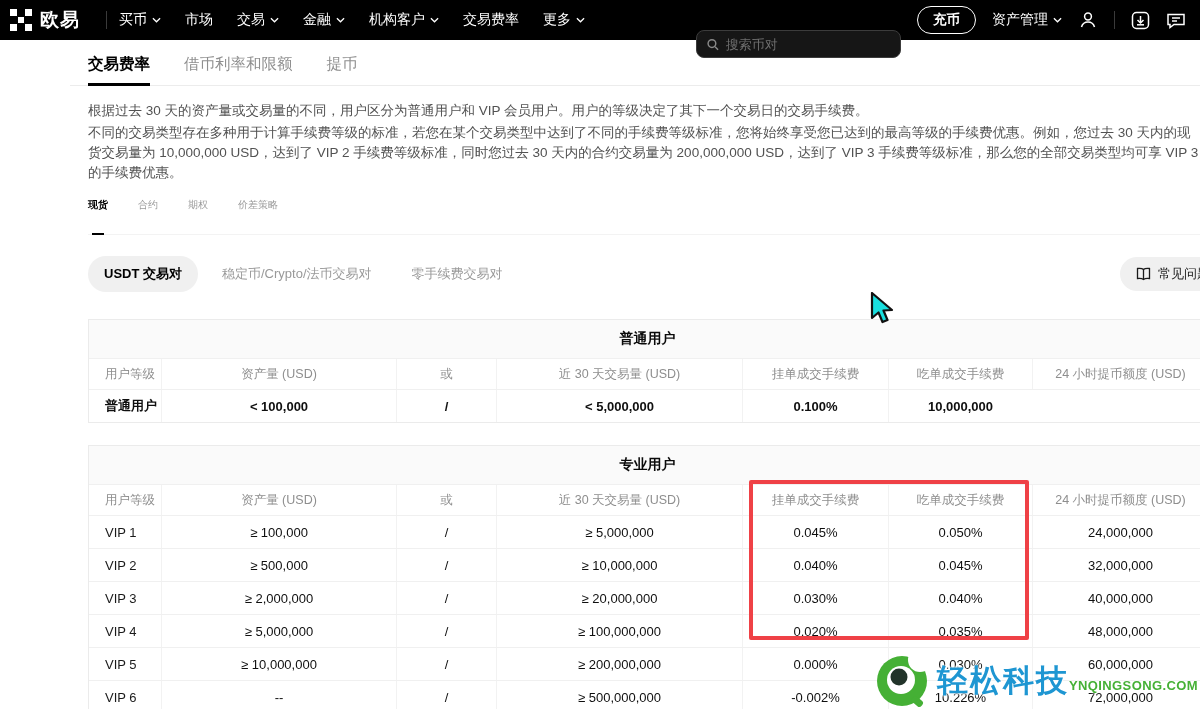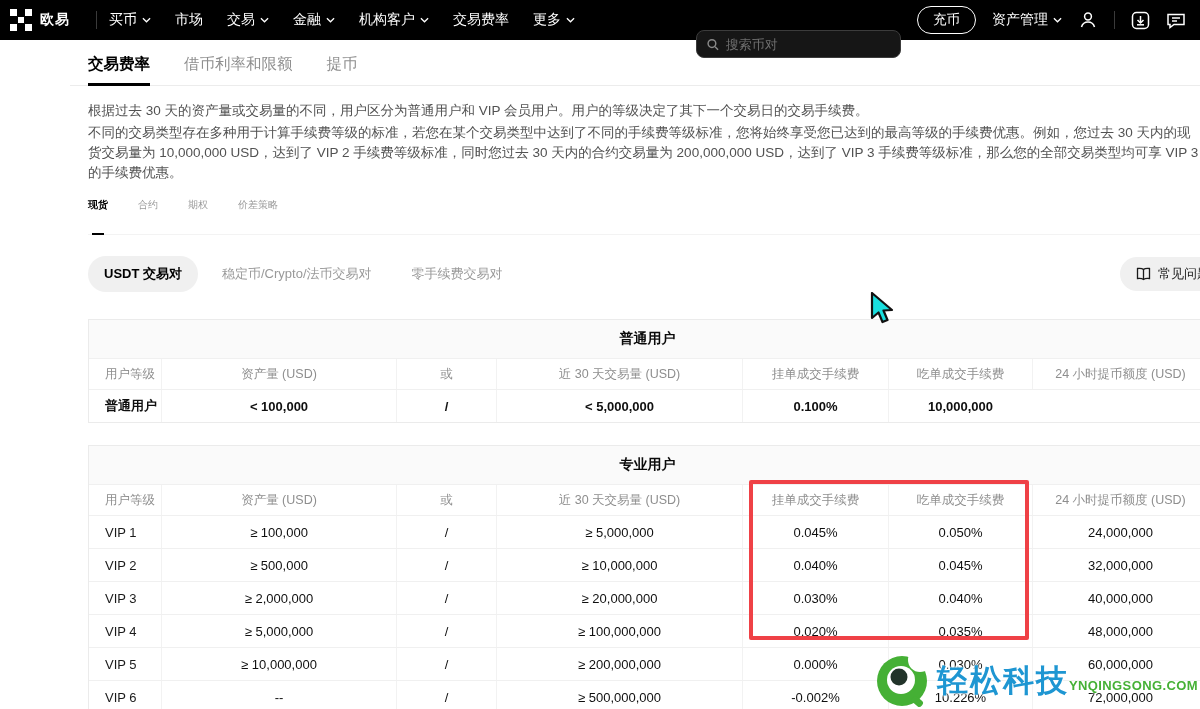--- a/index.html
+++ b/index.html
@@ -11,38 +11,38 @@
   
   .topnav{
     height:40px; background:#000; color:#fff;
     display:flex; align-items:center; padding:0 14px 0 10px; gap:0;
   }
   .brand{ display:flex; align-items:center; gap:8px; margin-right:14px; cursor:pointer;}
   .logo-grid{ width:22px; height:22px; display:grid;
     grid-template-columns:repeat(3,1fr); grid-template-rows:repeat(3,1fr); gap:1px;}
   .logo-grid i{ background:transparent; }
   .logo-grid i.on{ background:#fff; }
-  .brand-name{ font-size:14px; font-weight:bold; letter-spacing:1px; }
+  .brand-name{ font-size:19px; font-weight:bold; letter-spacing:1px; }
   .nav-sep{ width:1px; height:18px; background:#3a3a3a; margin:0 12px; }
   .menu{ display:flex; align-items:center; gap:24px; font-size:14px; }
   .menu-item{ display:flex; align-items:center; gap:5px; cursor:pointer; white-space:nowrap;}
   .chev{ width:9px; height:6px; display:inline-block; }
   .nav-right{ margin-left:auto; display:flex; align-items:center; gap:16px; }
   .searchbox{
     width:205px; height:28px; background:#161616; border:1px solid #3c3c3c;
     border-radius:8px; display:flex; align-items:center; padding:0 10px; gap:7px;margin-top:48px;
   }
   .searchbox input{
     background:transparent; border:none; outline:none; color:#ddd;
     font-size:13px; width:100%; font-family:inherit;
   }
   .searchbox input::placeholder{ color:#6f6f6f; }
   .pill-btn{
     background:transparent; color:#fff; border:1px solid #fff; border-radius:15px;
-    height:28px; padding:0 15px; font-size:13.5px; font-weight:normal;
+    height:28px; padding:0 15px; font-size:13.5px; font-weight:bold;
     font-family:inherit; cursor:pointer; white-space:nowrap;
   }
   .assets{ display:flex; align-items:center; gap:5px; font-size:14px; cursor:pointer; white-space:nowrap;}
   .icon-btn{ display:flex; align-items:center; cursor:pointer; }
   
   .content{ padding-left:88px; }
   .tabs{ display:flex; gap:34px; padding-top:14px; border-bottom:1px solid #ececec; margin-left:-18px; padding-left:18px;}
   .tab{ font-size:15.5px; color:#8f8f8f; padding-bottom:10px; cursor:pointer; position:relative; white-space:nowrap;}
   .tab.active{ color:#000; font-weight:bold; }
   .tab.active::after{ content:""; position:absolute; left:0; right:0; bottom:-1px; height:3px; background:#000; }

